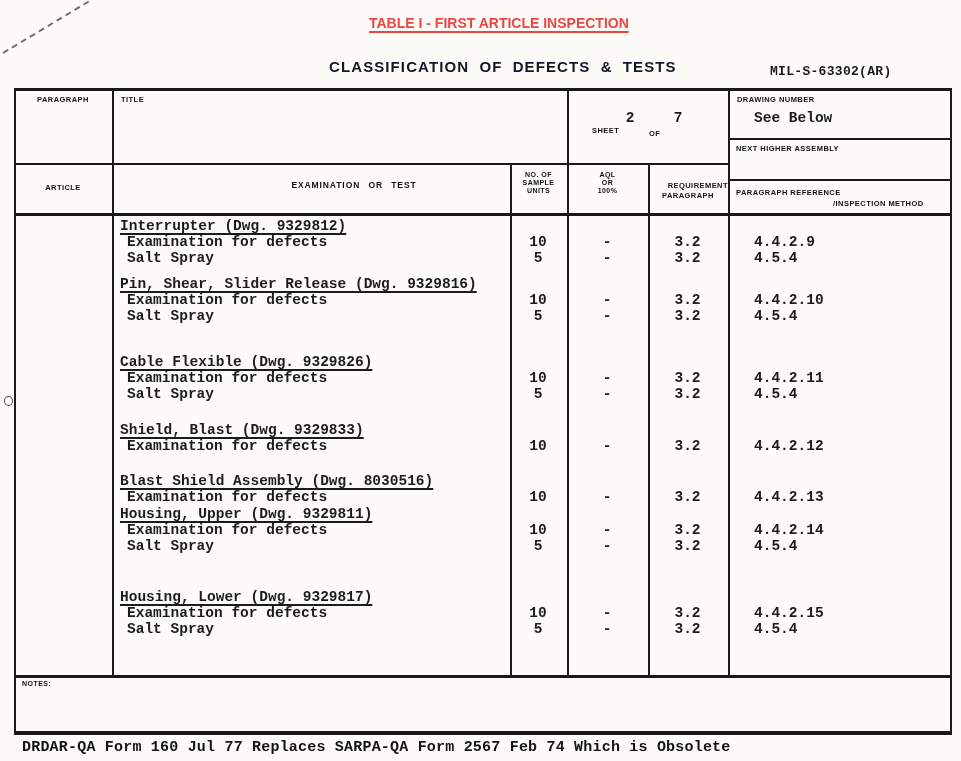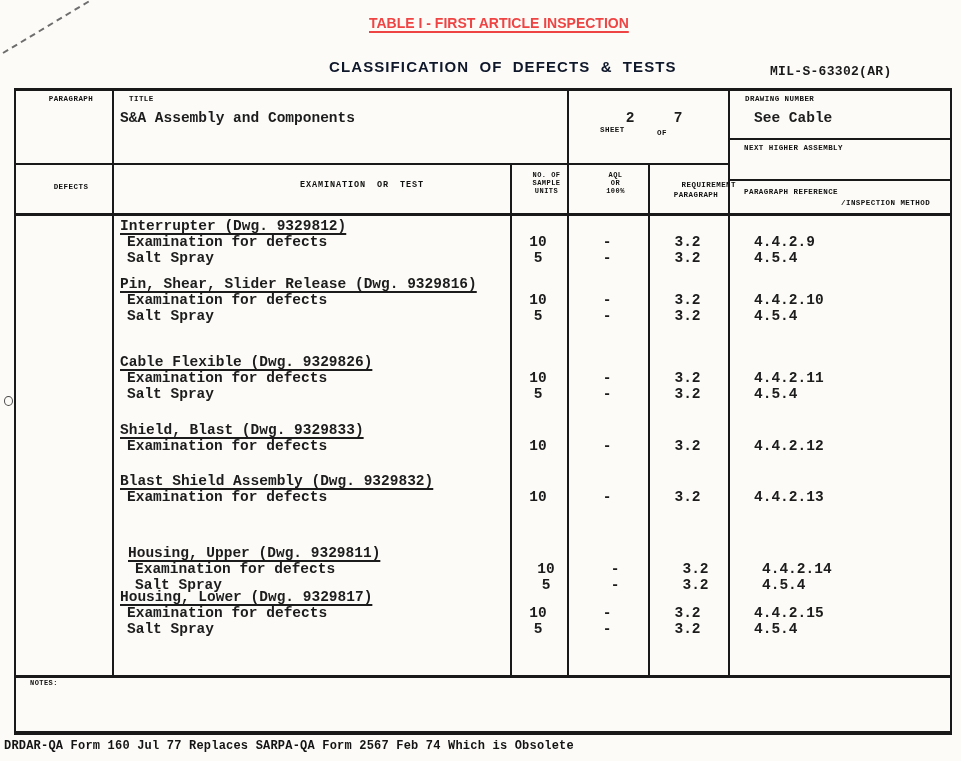--- a/index.html
+++ b/index.html
@@ -11,23 +11,23 @@
   
   .r{position:absolute;background:#191919;}
   
   .mono{
     position:absolute;font-family:"Liberation Mono",monospace;
     font-weight:bold;font-size:14.5px;line-height:16px;color:#1c1c1c;
     white-space:nowrap;
   }
   
   .lbl{
-    position:absolute;font-family:Liberation Mono, monospace;
+    position:absolute;font-family:Liberation Sans, sans-serif;
     font-weight:bold;font-size:7.5px;line-height:9px;letter-spacing:.45px;
-    color:#111;white-space:nowrap;padding-left:8px;
+    color:#111;white-space:nowrap;
   }
   .lbl.ctr{text-align:center;}
   .doc-title{
     position:absolute;left:369px;top:15px;
     font-family:Liberation Sans, sans-serif;font-weight:bold;font-size:14px;
     text-decoration:underline;text-underline-offset:3px;text-decoration-thickness:1.5px;
     white-space:nowrap;color:#ef4444;
   }
   .form-title{
     position:absolute;left:329px;top:58px;
@@ -58,22 +58,22 @@
   
   .artifact-diag{
     position:absolute;left:3px;top:52px;width:100px;height:0;
     border-top:2px dashed #6e6e6e;transform:rotate(-31deg);transform-origin:left center;
   }
   .artifact-dot{
     position:absolute;left:4px;top:396px;width:7px;height:8px;
     border:1.5px solid #4a4a4a;border-radius:50%;
   }
   .footer-line{
-    position:absolute;left:4px;top:739px;
-    font-family:"Liberation Mono",monospace;font-weight:bold;font-size:12px;
+    position:absolute;left:22px;top:739px;
+    font-family:"Liberation Mono",monospace;font-weight:bold;font-size:15px;
     letter-spacing:.2px;color:#141414;white-space:nowrap;
   }
 </style>
 </head>
 <body>
 
 <div class="page">
 
   <div class="artifact-diag"></div>
   <div class="artifact-dot"></div>
@@ -92,33 +92,32 @@
   <div class="r" style="left:14px;top:88px;width:2px;height:647px;"></div>
   <div class="r" style="left:950px;top:88px;width:2px;height:647px;"></div>
   <div class="r" style="left:112px;top:88px;width:2px;height:588px;"></div>
   <div class="r" style="left:510px;top:163px;width:2px;height:513px;"></div>
   <div class="r" style="left:567px;top:88px;width:2px;height:588px;"></div>
   <div class="r" style="left:648px;top:163px;width:2px;height:513px;"></div>
   <div class="r" style="left:728px;top:88px;width:2px;height:588px;"></div>
 
   <div class="lbl ctr" style="left:14px;top:95px;width:98px;">PARAGRAPH</div>
   <div class="lbl" style="left:121px;top:95px;">TITLE</div>
-  <div class="mono" style="left:120px;top:110px;">S&amp;A Assembly and Components</div>
 
   <div class="mono" style="left:620px;top:110px;width:20px;text-align:center;">2</div>
   <div class="mono" style="left:668px;top:110px;width:20px;text-align:center;">7</div>
   <div class="lbl" style="left:592px;top:126px;">SHEET</div>
   <div class="lbl" style="left:649px;top:129px;">OF</div>
 
   <div class="lbl" style="left:737px;top:95px;">DRAWING NUMBER</div>
-  <div class="mono" style="left:754px;top:110px;">See Cable</div>
+  <div class="mono" style="left:754px;top:110px;">See Below</div>
   <div class="lbl" style="left:736px;top:144px;">NEXT HIGHER ASSEMBLY</div>
   <div class="mono" style="left:754px;top:158px;"></div>
 
-  <div class="lbl ctr" style="left:14px;top:183px;width:98px;">DEFECTS</div>
+  <div class="lbl ctr" style="left:14px;top:183px;width:98px;">ARTICLE</div>
   <div class="lbl ctr exam-lbl" style="left:114px;top:181px;width:480px;">EXAMINATION OR TEST</div>
 
   <div class="lbl ctr tiny" style="left:510px;top:171px;width:57px;">NO. OF</div>
   <div class="lbl ctr tiny" style="left:510px;top:179px;width:57px;">SAMPLE</div>
   <div class="lbl ctr tiny" style="left:510px;top:187px;width:57px;">UNITS</div>
 
   <div class="lbl ctr tiny" style="left:567px;top:171px;width:81px;">AQL</div>
   <div class="lbl ctr tiny" style="left:567px;top:179px;width:81px;">OR</div>
   <div class="lbl ctr tiny" style="left:567px;top:187px;width:81px;">100%</div>
 
@@ -196,32 +195,32 @@
       <span class="test">Examination for defects</span>
       <span class="c-samp">10</span>
       <span class="c-aql">-</span>
       <span class="c-req">3.2</span>
       <span class="c-ref">4.4.2.12</span>
     </div>
   </div>
 
   <div class="sec" style="top:473px;">
     <div class="line">
-        <span class="heading">Blast Shield Assembly (Dwg. 9329832)</span>
+        <span class="heading">Blast Shield Assembly (Dwg. 8030516)</span>
       </div>
     <div class="line">
       <span class="test">Examination for defects</span>
       <span class="c-samp">10</span>
       <span class="c-aql">-</span>
       <span class="c-req">3.2</span>
       <span class="c-ref">4.4.2.13</span>
     </div>
   </div>
 
-  <div class="sec" style="top:545px;padding-left:8px;">
+  <div class="sec" style="top:506px;">
     <div class="line">
         <span class="heading">Housing, Upper (Dwg. 9329811)</span>
       </div>
     <div class="line">
       <span class="test">Examination for defects</span>
       <span class="c-samp">10</span>
       <span class="c-aql">-</span>
       <span class="c-req">3.2</span>
       <span class="c-ref">4.4.2.14</span>
     </div>

